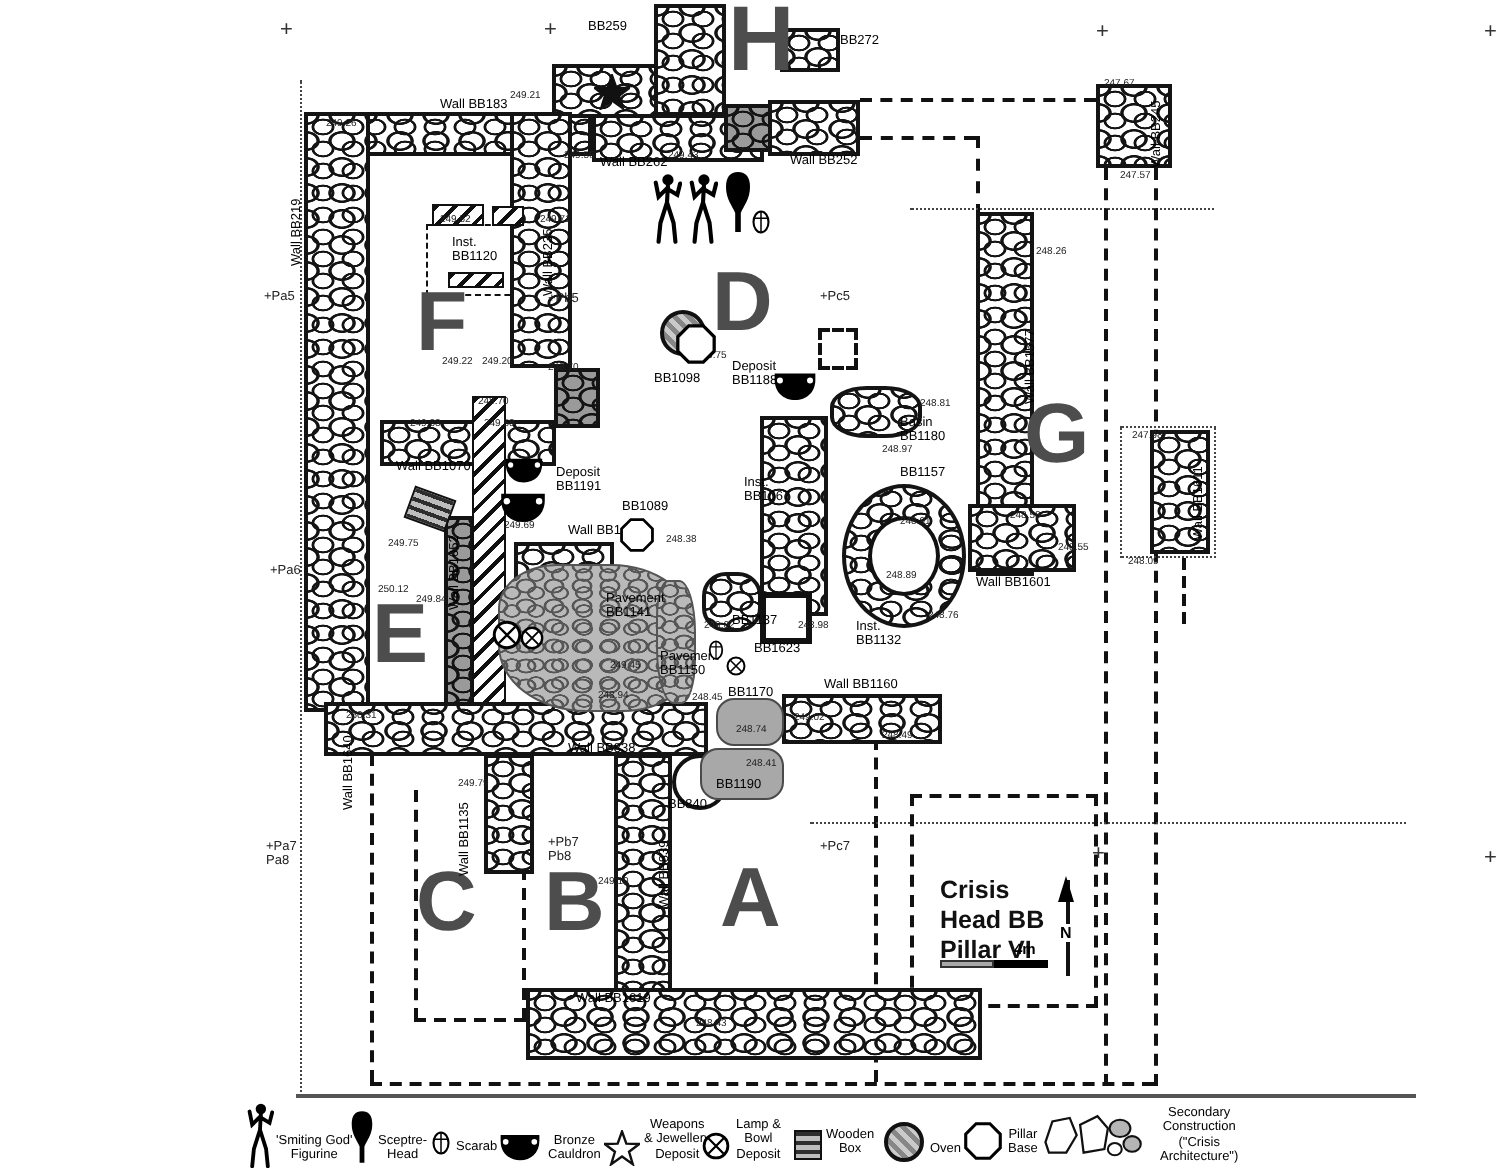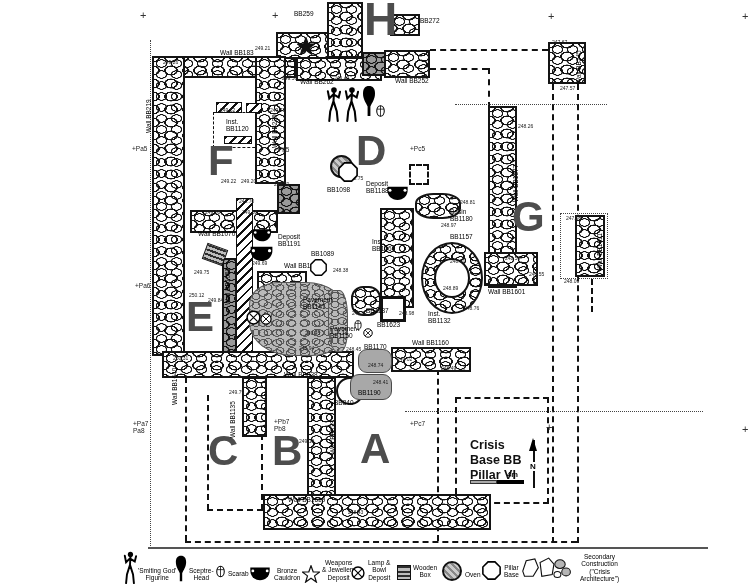--- a/index.html
+++ b/index.html
@@ -314,21 +314,21 @@
       <div class="icon" style="left: 363px; top: 328px; width: 10px; height: 10px;">
         <svg viewBox="0 0 16 16">
           <circle cx="8" cy="8" r="6.8" fill="#fff" stroke="#000" stroke-width="1.6"></circle>
           <path d="M3.6 3.6 L12.4 12.4 M12.4 3.6 L3.6 12.4" stroke="#000" stroke-width="1.3"></path>
         </svg>
       </div>
     </div>
 
   <div id="titlebox">
     <div class="abs title-line" style="left:470px;top:438px;">Crisis</div>
-    <div class="abs title-line" style="left:470px;top:453px;">Base BB</div>
+    <div class="abs title-line" style="left:470px;top:453px;">Head BB</div>
     <div class="abs title-line" style="left:470px;top:468px;">Pillar VI</div>
     <div id="northline" style="left:533px;top:440px;height:48px;"></div>
     <div id="northhead" style="left:529px;top:438px;"></div>
     <div id="northlabel" style="left:529px;top:462px;">N</div>
     <div id="scalebar" style="left:470px;top:480px;">
       <div class="sb-a"></div>
       <div class="sb-b"></div>
     </div>
     <div id="scalelabel" style="left:507px;top:470px;">4m</div>
   </div>

